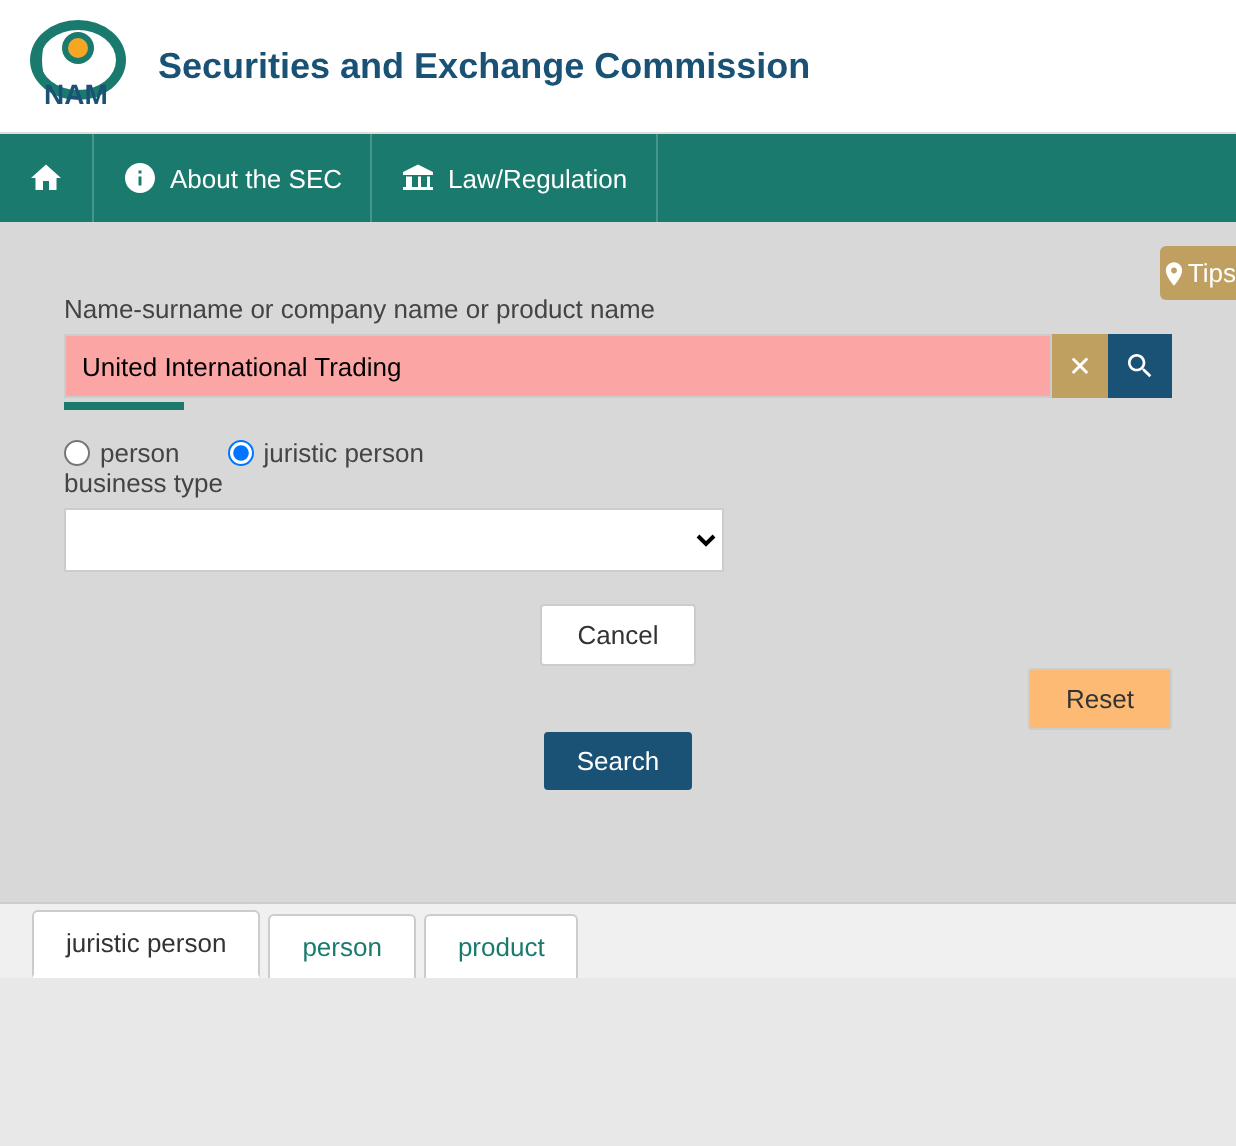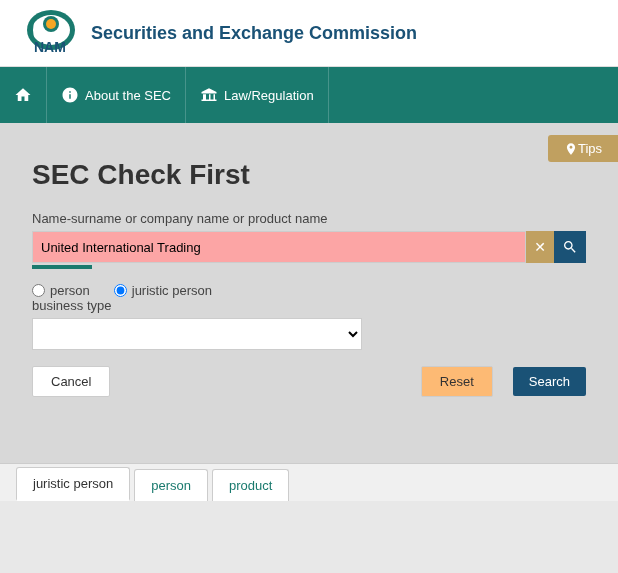--- a/index.html
+++ b/index.html
@@ -9,41 +9,41 @@
       width: 618px;
       min-height: 573px;
       overflow-x: hidden;
     }
 
     
     .header {
       background: #fff;
       display: flex;
       align-items: center;
-      padding: 8px 24px;
+      padding: 8px 12px;
       border-bottom: 1px solid #ddd;
     }
     .logo {
       width: 55px;
       height: 50px;
       margin-right: 12px;
       flex-shrink: 0;
     }
     .header-title {
       font-size: 18px;
       color: #1a5276;
       font-weight: bold;
     }
 
     
     .nav {
       background: #1a7a6e;
       display: flex;
       align-items: stretch;
-      height: 56px;
+      height: 44px;
     }
     .nav-item {
       display: flex;
       align-items: center;
       padding: 0 14px;
       color: #fff;
       font-size: 13px;
       cursor: pointer;
       border-right: 1px solid rgba(255,255,255,0.2);
       white-space: nowrap;
@@ -66,21 +66,21 @@
       position: relative;
     }
 
     .tips-button {
       position: absolute;
       top: 12px;
       right: 0;
       background: #c0a060;
       color: #fff;
       border: none;
-      padding: 6px 16px;
+      padding: 6px 0;
       font-size: 13px;
       cursor: pointer;
       display: flex;
       align-items: center;
       gap: 0;
       border-radius: 3px 0 0 3px;
     }
 
     .form-section {
       background: #d8d8d8;
@@ -184,24 +184,25 @@
       height: 32px;
       border: 1px solid #ccc;
       background: #fff;
       font-size: 13px;
       padding: 0 6px;
       outline: none;
     }
 
     .button-row {
       display: flex;
-      gap: 20px;
+      gap: 1px;
       margin-top: 16px;
       align-items: center;
       justify-content: flex-start;
+      flex-direction: column;
     }
 
     .btn-cancel {
       padding: 7px 18px;
       background: #fff;
       border: 1px solid #ccc;
       font-size: 13px;
       cursor: pointer;
       color: #333;
       border-radius: 2px;
@@ -306,21 +307,20 @@
 <div class="main-content">
 
   <button class="tips-button">
     <svg width="14" height="14" viewBox="0 0 24 24" fill="white">
       <path d="M12 2C8.13 2 5 5.13 5 9c0 5.25 7 13 7 13s7-7.75 7-13c0-3.87-3.13-7-7-7zm0 9.5c-1.38 0-2.5-1.12-2.5-2.5s1.12-2.5 2.5-2.5 2.5 1.12 2.5 2.5-1.12 2.5-2.5 2.5z"></path>
     </svg>
     <span>Tips</span>
   </button>
 
   <div class="form-section">
-    <h1 class="page-title">SEC Check First</h1>
 
     <div class="form-row">
       <label class="form-label">Name-surname or company name or product name</label>
       <div class="input-group">
         <input type="text" class="text-input" value="United International Trading" style="">
         <button class="clear-btn">✕</button>
         <button class="search-icon-btn">
           <svg width="16" height="16" viewBox="0 0 24 24" fill="white">
             <path d="M15.5 14h-.79l-.28-.27C15.41 12.59 16 11.11 16 9.5 16 5.91 13.09 3 9.5 3S3 5.91 3 9.5 5.91 16 9.5 16c1.61 0 3.09-.59 4.23-1.57l.27.28v.79l5 4.99L20.49 19l-4.99-5zm-6 0C7.01 14 5 11.99 5 9.5S7.01 5 9.5 5 14 7.01 14 9.5 11.99 14 9.5 14z"></path>
           </svg>

